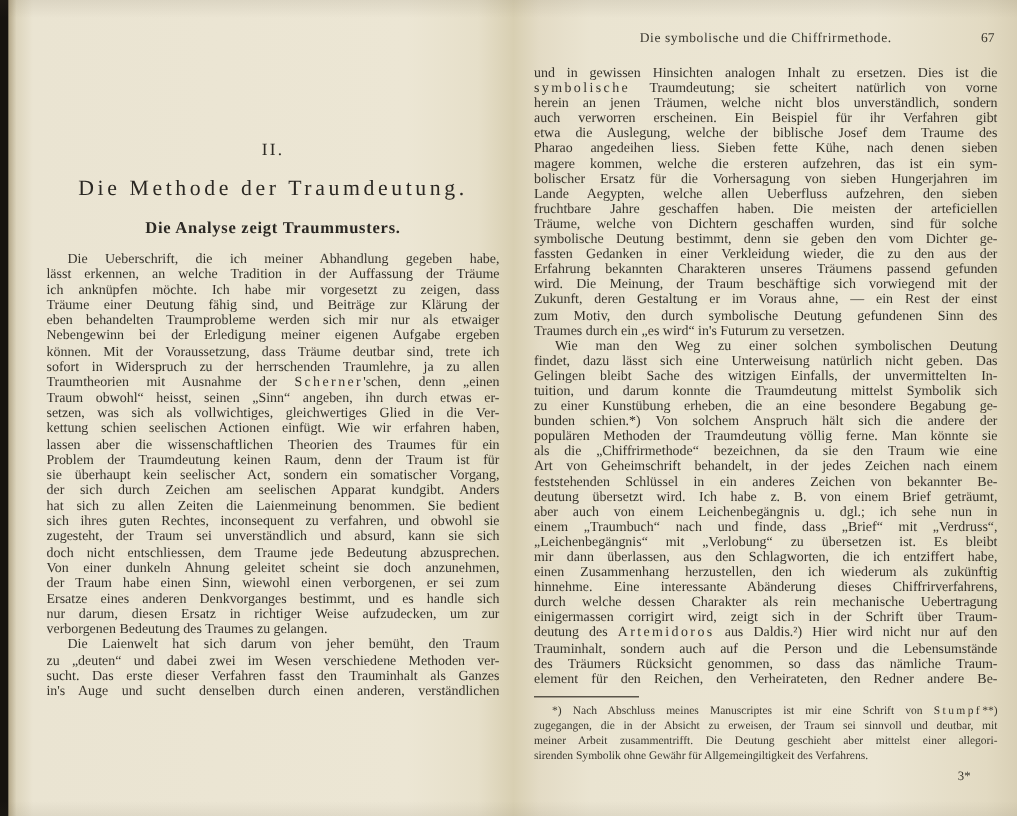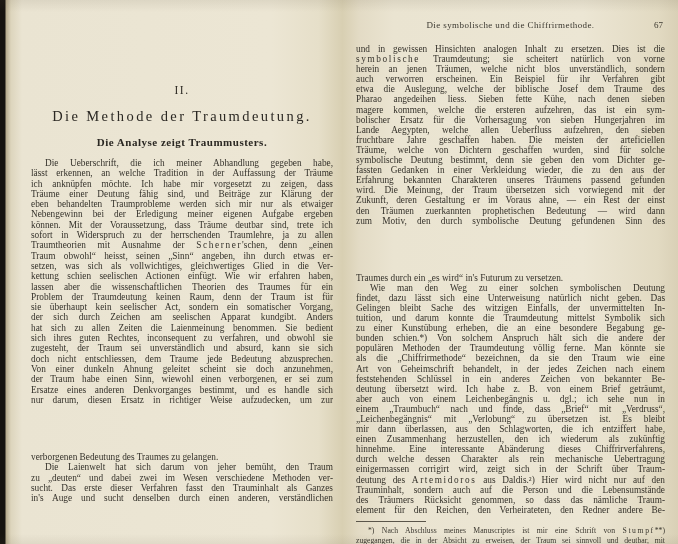--- a/index.html
+++ b/index.html
@@ -16,21 +16,21 @@
       linear-gradient(90deg,
         #16130f 0px, #16130f 5px,
         #b7ab8d 6px, #ddd5bd 11px,
         #eae4d2 22px, #ece6d4 40%,
         #e6dfc9 47%, #d8cfb2 50.5%,
         #e3dbc5 53%, #eae4d1 58%,
         #ece6d4 86%, #e2dac2 97%, #d9d0b6 100%);
     color:#33302a;
   }
   .col{position:absolute;}
-  .col-left{left:31px;top:84px;width:302px;}
+  .col-left{left:31px;top:94px;width:302px;}
   .col-right{left:356px;top:20px;width:309px;}
 
   .chapter-no{
     text-align:center;font-size:11.5px;letter-spacing:1.5px;
     color:#2e2b25;margin-bottom:12px;
   }
   .book-title{
     text-align:center;font-size:14.5px;letter-spacing:2.4px;
     color:#2b2823;margin-bottom:11px;white-space:nowrap;
   }
@@ -39,21 +39,21 @@
     color:#2b2823;margin-bottom:10px;
   }
 
   .body-text{font-size:9.3px;color:#35322b;}
   .col-left  .body-text{line-height:10.3px;}
   .col-right .body-text{line-height:10.1px;}
   .tline{
     text-align:justify;text-align-last:justify;
     white-space:nowrap;overflow:hidden;
   }
-  .tline.last{text-align-last:left;margin-top:47px;}
+  .tline.last{text-align-last:left;}
   .tline.ind{text-indent:14px;}
   .sperr{letter-spacing:1.6px;}
 
   .running-header{
     position:relative;height:13px;margin-bottom:11px;
     font-size:9px;color:#3a372f;
   }
   .rh-text{
     position:absolute;left:0;right:0;text-align:center;letter-spacing:0.4px;
   }
@@ -131,23 +131,22 @@
           <div class="tline">etwa die Auslegung, welche der biblische Josef dem Traume des</div>
           <div class="tline">Pharao angedeihen liess. Sieben fette Kühe, nach denen sieben</div>
           <div class="tline">magere kommen, welche die ersteren aufzehren, das ist ein sym-</div>
           <div class="tline">bolischer Ersatz für die Vorhersagung von sieben Hungerjahren im</div>
           <div class="tline">Lande Aegypten, welche allen Ueberfluss aufzehren, den sieben</div>
           <div class="tline">fruchtbare Jahre geschaffen haben. Die meisten der arteficiellen</div>
           <div class="tline">Träume, welche von Dichtern geschaffen wurden, sind für solche</div>
           <div class="tline">symbolische Deutung bestimmt, denn sie geben den vom Dichter ge-</div>
           <div class="tline">fassten Gedanken in einer Verkleidung wieder, die zu den aus der</div>
           <div class="tline">Erfahrung bekannten Charakteren unseres Träumens passend gefunden</div>
-          <div class="tline">wird. Die Meinung, der Traum übersetzen sich vorwiegend mit der</div>
+          <div class="tline">wird. Die Meinung, der Traum beschäftige sich vorwiegend mit der</div>
           <div class="tline">Zukunft, deren Gestaltung er im Voraus ahne, — ein Rest der einst</div>
-          <div class="tline">den Träumen zuerkannten prophetischen Bedeutung — wird dann</div>
           <div class="tline">zum Motiv, den durch symbolische Deutung gefundenen Sinn des</div>
           <div class="tline last">Traumes durch ein „es wird“ in's Futurum zu versetzen.</div>
         </div>
         <div>
           <div class="tline ind">Wie man den Weg zu einer solchen symbolischen Deutung</div>
           <div class="tline">findet, dazu lässt sich eine Unterweisung natürlich nicht geben. Das</div>
           <div class="tline">Gelingen bleibt Sache des witzigen Einfalls, der unvermittelten In-</div>
           <div class="tline">tuition, und darum konnte die Traumdeutung mittelst Symbolik sich</div>
           <div class="tline">zu einer Kunstübung erheben, die an eine besondere Begabung ge-</div>
           <div class="tline">bunden schien.*) Von solchem Anspruch hält sich die andere der</div>

